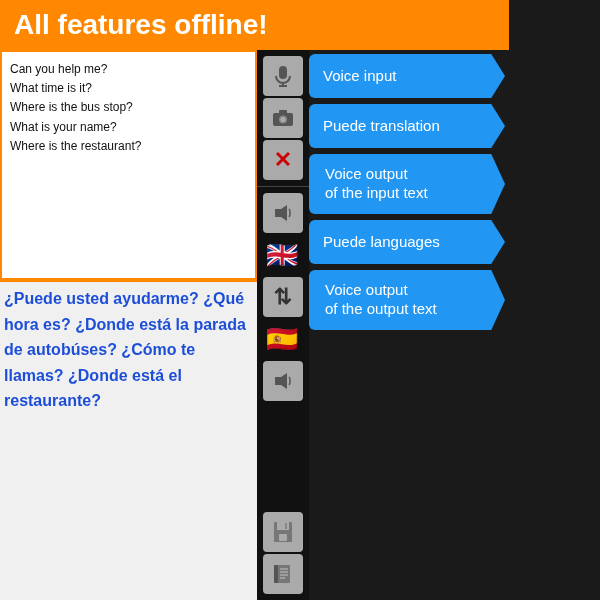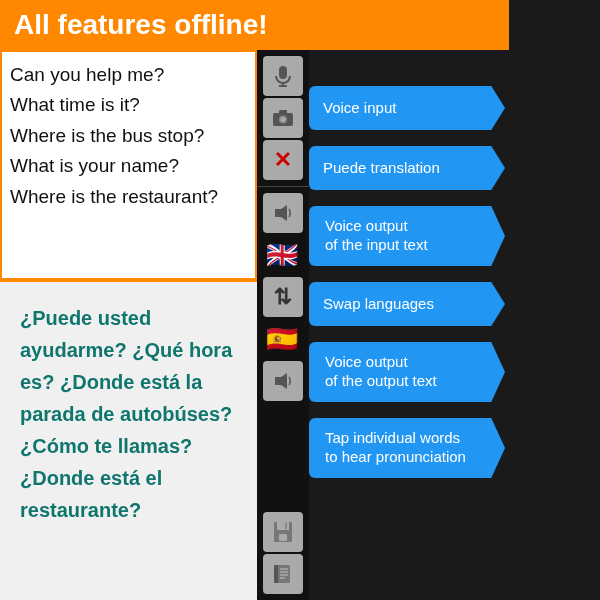--- a/index.html
+++ b/index.html
@@ -42,32 +42,32 @@
       flex-direction: column;
       flex: 1;
       background: #222;
     }
 
     .input-area {
       border: 2px solid #ff8800;
       background: white;
       padding: 8px;
       height: 230px;
-      font-size: 19px;
+      font-size: 12px;
       color: #111;
       line-height: 1.6;
     }
 
     .output-area {
       background: #f0f0f0;
-      padding: 20px;
-      flex: 1;
-      font-size: 20px;
+      padding: 4px;
+      flex: 1;
+      font-size: 16px;
       font-weight: bold;
-      color: #0f766e;
+      color: #1d4ed8;
       line-height: 1.6;
     }
 
     
     .toolbar {
       width: 52px;
       background: #111;
       display: flex;
       flex-direction: column;
       align-items: center;
@@ -111,23 +111,22 @@
       padding: 2px 6px;
     }
 
     
     .right-panel {
       width: 200px;
       background: #1a1a1a;
       display: flex;
       flex-direction: column;
       padding: 4px 4px 4px 0;
-      gap: 16px;
+      gap: 6px;
       justify-content: flex-start;
-      margin-top: 32px;
     }
 
     .feature-btn {
       background: #2196f3;
       color: white;
       font-size: 15px;
       font-weight: 500;
       padding: 10px 14px;
       border-radius: 6px;
       clip-path: polygon(0 0, 93% 0, 100% 50%, 93% 100%, 0 100%);
@@ -258,25 +257,22 @@
       <div class="feature-btn">
         <span>Voice input</span>
       </div>
       <div class="feature-btn">
         <span>Puede translation</span>
       </div>
       <div class="feature-btn tall">
         <span>Voice output<br>of the input text</span>
       </div>
       <div class="feature-btn">
-        <span>Swap languages</span>
+        <span>Puede languages</span>
       </div>
       <div class="feature-btn tall">
         <span>Voice output<br>of the output text</span>
       </div>
-      <div class="feature-btn tall">
-        <span>Tap individual words<br>to hear pronunciation</span>
-      </div>
       <div class="right-spacer"></div>
     </div>
 
   </div>
 </div>
 
 </body></html>

